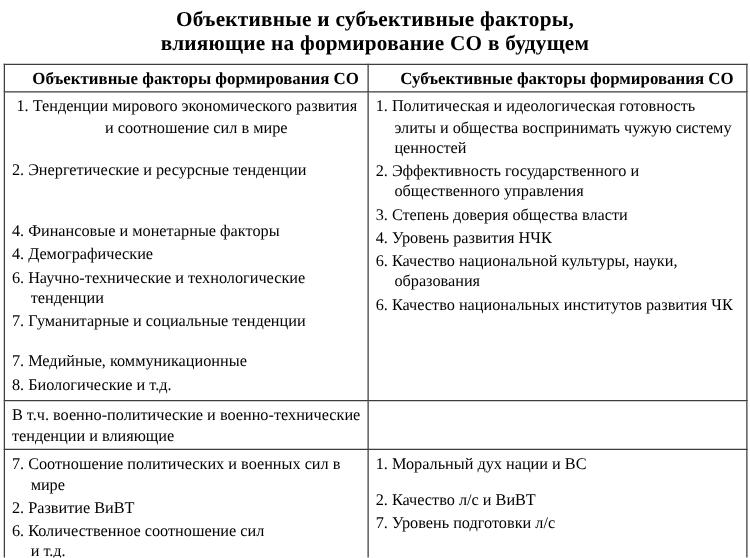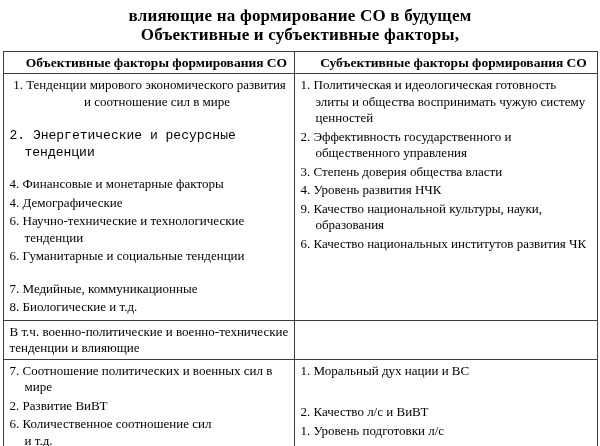--- a/index.html
+++ b/index.html
@@ -59,33 +59,33 @@
     padding-left:15px;
     text-indent:-15px;
     margin-bottom:2px;
     white-space:pre-line;
   }
   .plain{
     white-space:normal;
   }
   
   .r1-left .item:nth-child(1){margin-bottom:18px;text-align:center;}
-  .r1-left .item:nth-child(2){margin-bottom:15px;font-family:Liberation Mono, monospace;}
+  .r1-left .item:nth-child(2){margin-bottom:32px;}
   .r1-left .item:nth-child(6){margin-bottom:16px;}
   .r1-right .item{margin-bottom:2px;font-family:Liberation Serif, serif;}
-  .r3-right .item:nth-child(1){margin-bottom:25px;}
+  .r3-right .item:nth-child(1){margin-bottom:12px;}
 </style>
 </head>
 <body>
 
 <div class="page">
 
   <div class="title">
+    <div>Объективные и субъективные факторы,</div>
     <div>влияющие на формирование СО в будущем</div>
-    <div>Объективные и субъективные факторы,</div>
   </div>
 
   <table class="factors">
     <colgroup>
         <col class="c1">
         <col class="c2">
       </colgroup>
     <thead>
       <tr>
         <th>Объективные факторы формирования СО</th>
@@ -93,30 +93,30 @@
       </tr>
     </thead>
     <tbody>
       <tr class="r1">
         <td class="r1-left">
             <div class="item">1. Тенденции мирового экономического развития и соотношение сил в мире</div>
             <div class="item">2. Энергетические и ресурсные тенденции</div>
             <div class="item">4. Финансовые и монетарные факторы</div>
             <div class="item">4. Демографические</div>
             <div class="item">6. Научно-технические и технологические тенденции</div>
-            <div class="item">6. Гуманитарные и социальные тенденции</div>
+            <div class="item">7. Гуманитарные и социальные тенденции</div>
             <div class="item">7. Медийные, коммуникационные</div>
             <div class="item">8. Биологические и т.д.</div>
           </td>
         <td class="r1-right">
             <div class="item">1. Политическая и идеологическая готовность элиты и общества воспринимать чужую систему ценностей</div>
             <div class="item">2. Эффективность государственного и общественного управления</div>
             <div class="item">3. Степень доверия общества власти</div>
             <div class="item">4. Уровень развития НЧК</div>
-            <div class="item">9. Качество национальной культуры, науки, образования</div>
+            <div class="item">6. Качество национальной культуры, науки, образования</div>
             <div class="item">6. Качество национальных институтов развития ЧК</div>
           </td>
       </tr>
       <tr class="r2">
         <td class="r2-left">
           <div class="plain">В т.ч. военно-политические и военно-технические тенденции и влияющие</div>
         </td>
         <td class="r2-right">
           <div class="plain"></div>
         </td>
@@ -124,19 +124,19 @@
       <tr class="r3">
         <td class="r3-left">
             <div class="item">7. Соотношение политических и военных сил в мире</div>
             <div class="item">2. Развитие ВиВТ</div>
             <div class="item">6. Количественное соотношение сил
 и т.д.</div>
           </td>
         <td class="r3-right">
             <div class="item">1. Моральный дух нации и ВС</div>
             <div class="item">2. Качество л/с и ВиВТ</div>
-            <div class="item">1. Уровень подготовки л/с</div>
+            <div class="item">7. Уровень подготовки л/с</div>
           </td>
       </tr>
     </tbody>
   </table>
 
 </div>
 
 </body></html>

